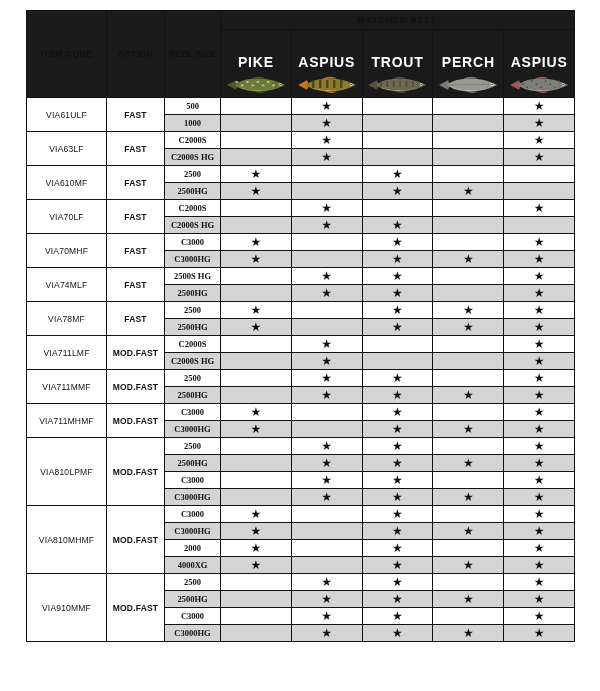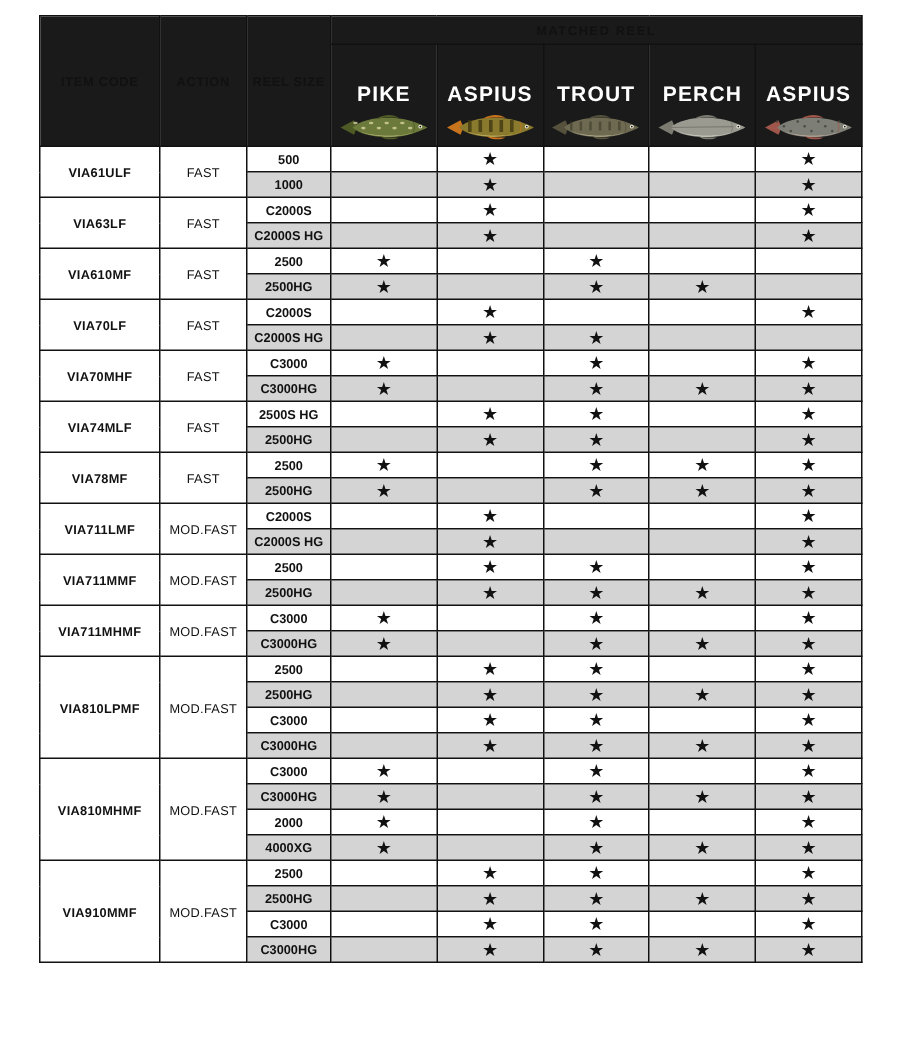--- a/index.html
+++ b/index.html
@@ -61,36 +61,37 @@
     letter-spacing: 0.8px;
     font-weight: bold;
     color: #fff;
   }
   .fish-art {
     display: block;
     margin: 3px auto 0 auto;
   }
   
   .code-cell {
-    font-weight: bold;
+    font-weight: normal;
     font-size: 8.6px;
     background: #ffffff;
     letter-spacing: 0.2px;
   }
   .action-cell {
-    font-weight: normal;
+    font-weight: bold;
     font-size: 8.4px;
     background: #ffffff;
     letter-spacing: 0.2px;
   }
   .size-cell {
     text-align: left;
     padding-left: 5px;
     font-size: 8.3px;
     font-weight: bold;
+    font-family: Liberation Serif, serif;
   }
   tr.alt .size-cell, tr.alt .mark-cell {
     background: #d4d4d4;
   }
   tr.norm .size-cell, tr.norm .mark-cell {
     background: #ffffff;
   }
   .mark-cell {
     height: 16px;
   }

